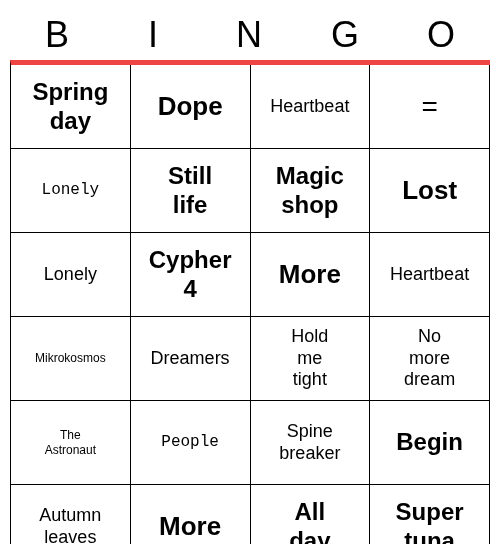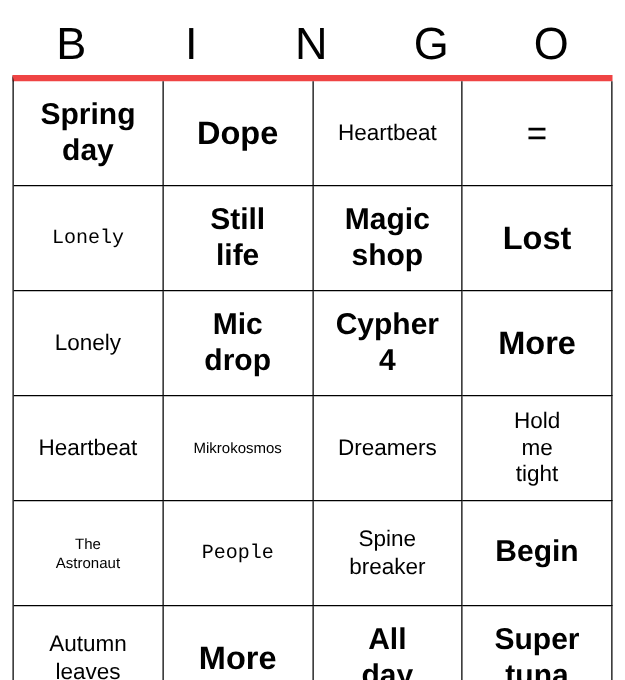--- a/index.html
+++ b/index.html
@@ -100,39 +100,39 @@
       <div class="bingo-cell">
         <span class="cell-text fs-xl">Magic<br>shop</span>
       </div>
       <div class="bingo-cell">
         <span class="cell-text fs-lg">Lost</span>
       </div>
       <div class="bingo-cell">
         <span class="cell-text fs-sm">Lonely</span>
       </div>
       <div class="bingo-cell">
-        <span class="cell-text fs-xl">Mic<br>drop</span>
-      </div>
-      <div class="bingo-cell">
         <span class="cell-text fs-xl">Cypher<br>4</span>
       </div>
       <div class="bingo-cell">
         <span class="cell-text fs-lg">More</span>
       </div>
       <div class="bingo-cell">
         <span class="cell-text fs-sm">Heartbeat</span>
       </div>
       <div class="bingo-cell">
         <span class="cell-text fs-xs">Mikrokosmos</span>
       </div>
       <div class="bingo-cell">
         <span class="cell-text fs-sm">Dreamers</span>
       </div>
       <div class="bingo-cell">
         <span class="cell-text fs-sm">Hold<br>me<br>tight</span>
+      </div>
+      <div class="bingo-cell">
+        <span class="cell-text fs-sm">No<br>more<br>dream</span>
       </div>
       <div class="bingo-cell">
         <span class="cell-text fs-xs">The<br>Astronaut</span>
       </div>
       <div class="bingo-cell">
         <span class="cell-text fs-md">People</span>
       </div>
       <div class="bingo-cell">
         <span class="cell-text fs-sm">Spine<br>breaker</span>
       </div>

